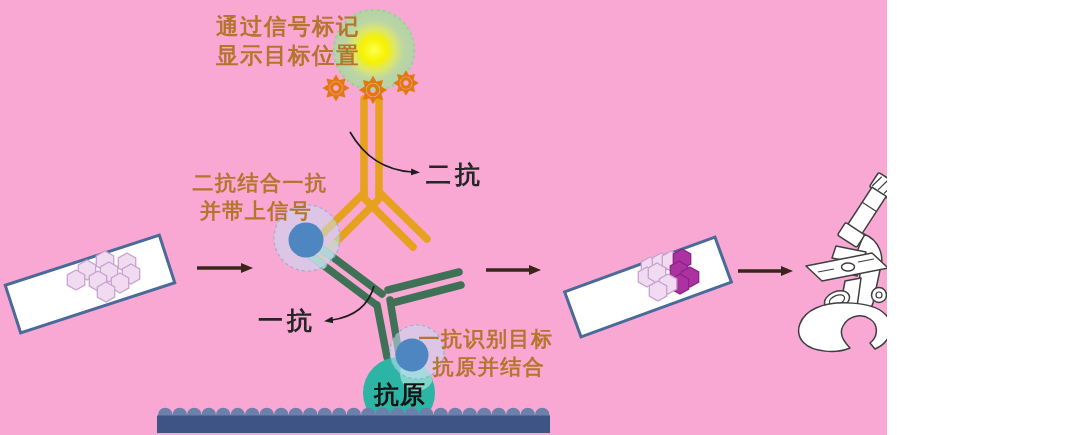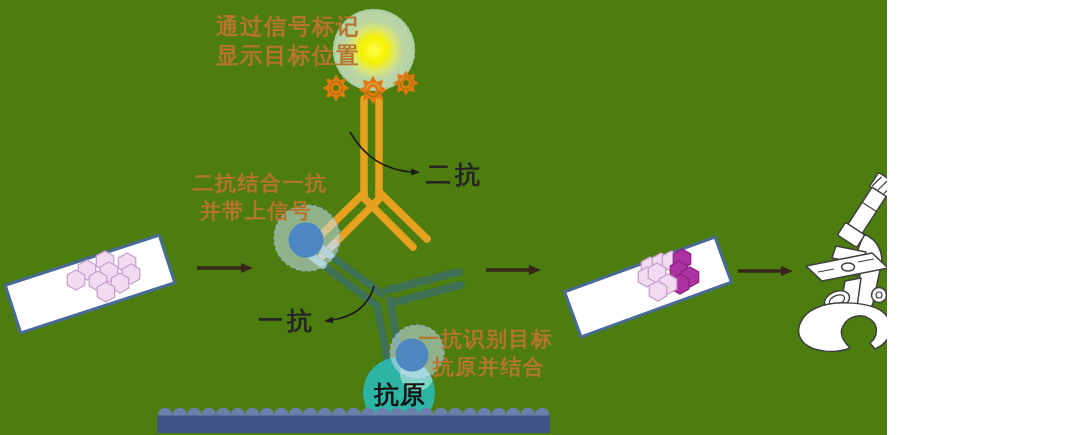--- a/index.html
+++ b/index.html
@@ -1,16 +1,16 @@
 <!DOCTYPE html>
 <html><head>
 <meta charset="utf-8">
 <style>
   html,body{margin:0;padding:0;background:#ffffff;}
-  .canvas{position:relative;width:887px;height:435px;background:#4d7c0f;overflow:hidden;
+  .canvas{position:relative;width:887px;height:435px;background:#f9a8d4;overflow:hidden;
           font-family:"Liberation Sans",sans-serif;}
   svg{display:block;}
   .ann{font-weight:bold;font-size:21px;fill:#B5752C;letter-spacing:1.5px;
        font-family:"Liberation Sans",sans-serif;}
   .ann-lg{font-size:22.5px;}
   .lbl{font-weight:600;font-size:25px;fill:#262626;letter-spacing:4px;
        font-family:"Liberation Sans",sans-serif;}
   .antigen-lbl{font-weight:700;font-size:25px;fill:#141414;letter-spacing:1px;
        font-family:"Liberation Sans",sans-serif;}
   .slide{fill:#ffffff;stroke:#4A6A99;stroke-width:3px;}

